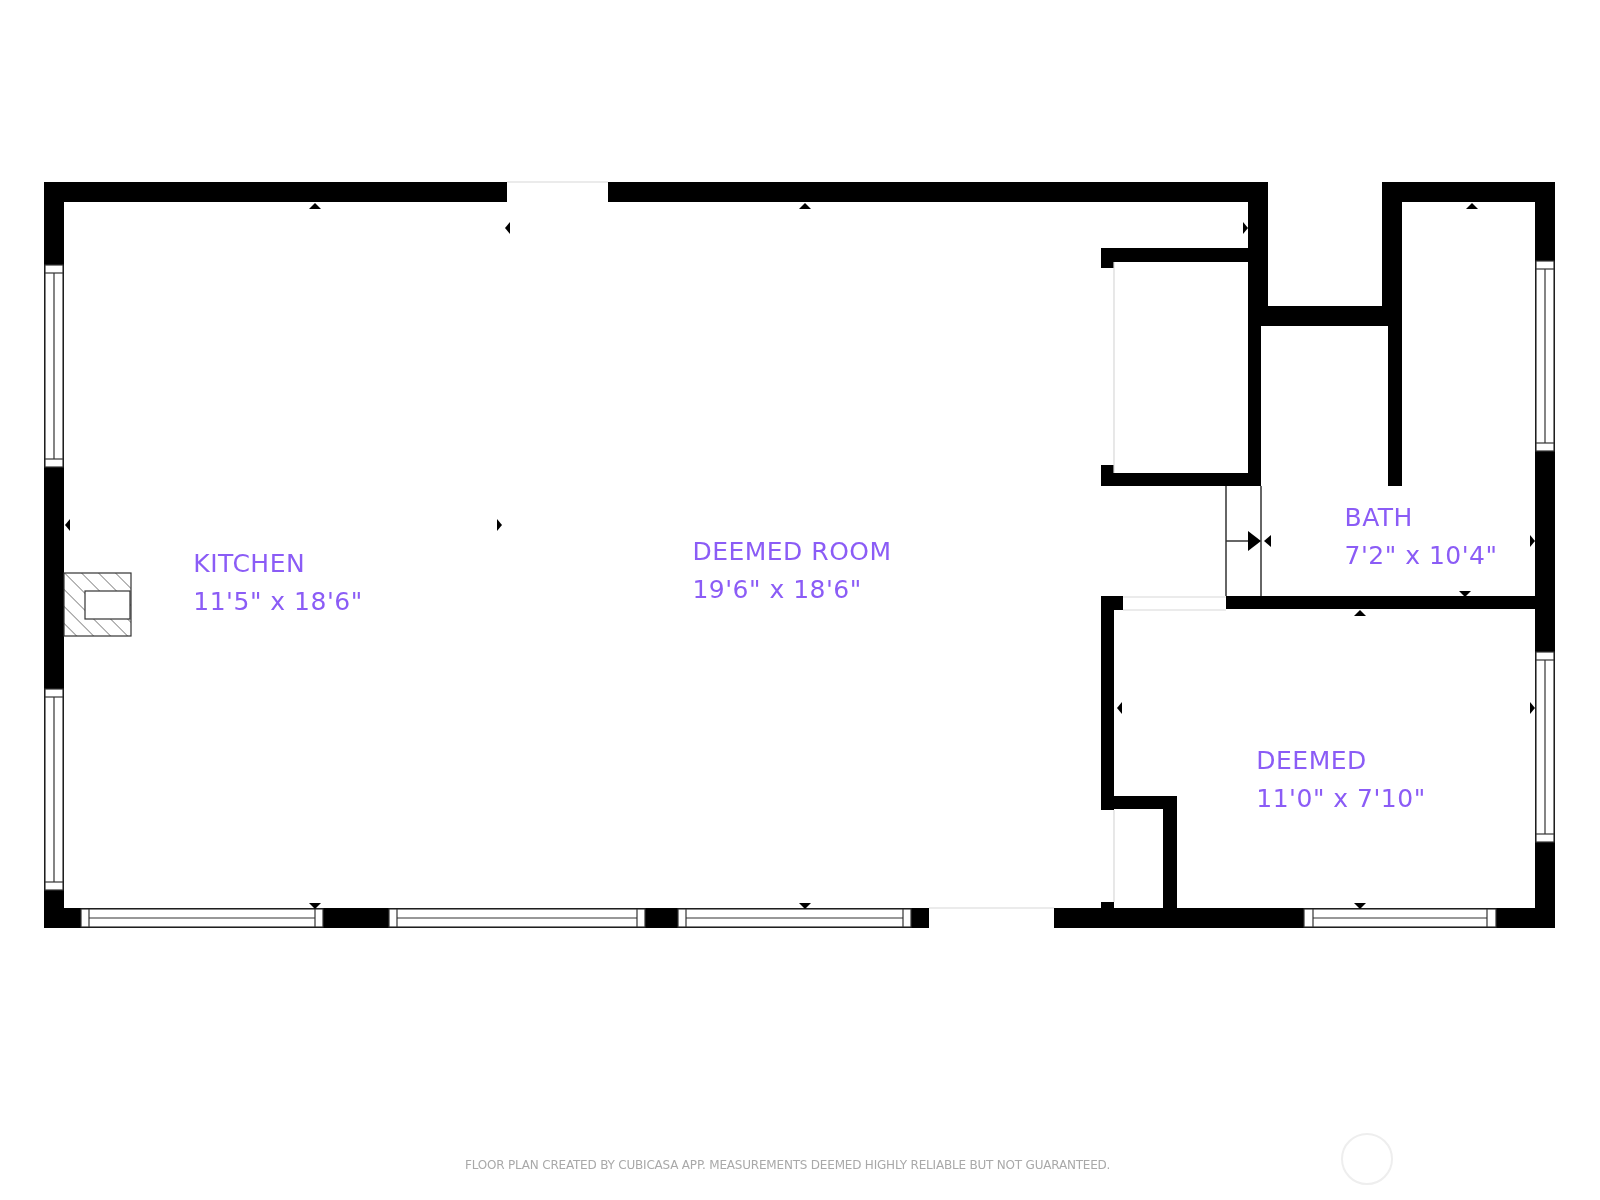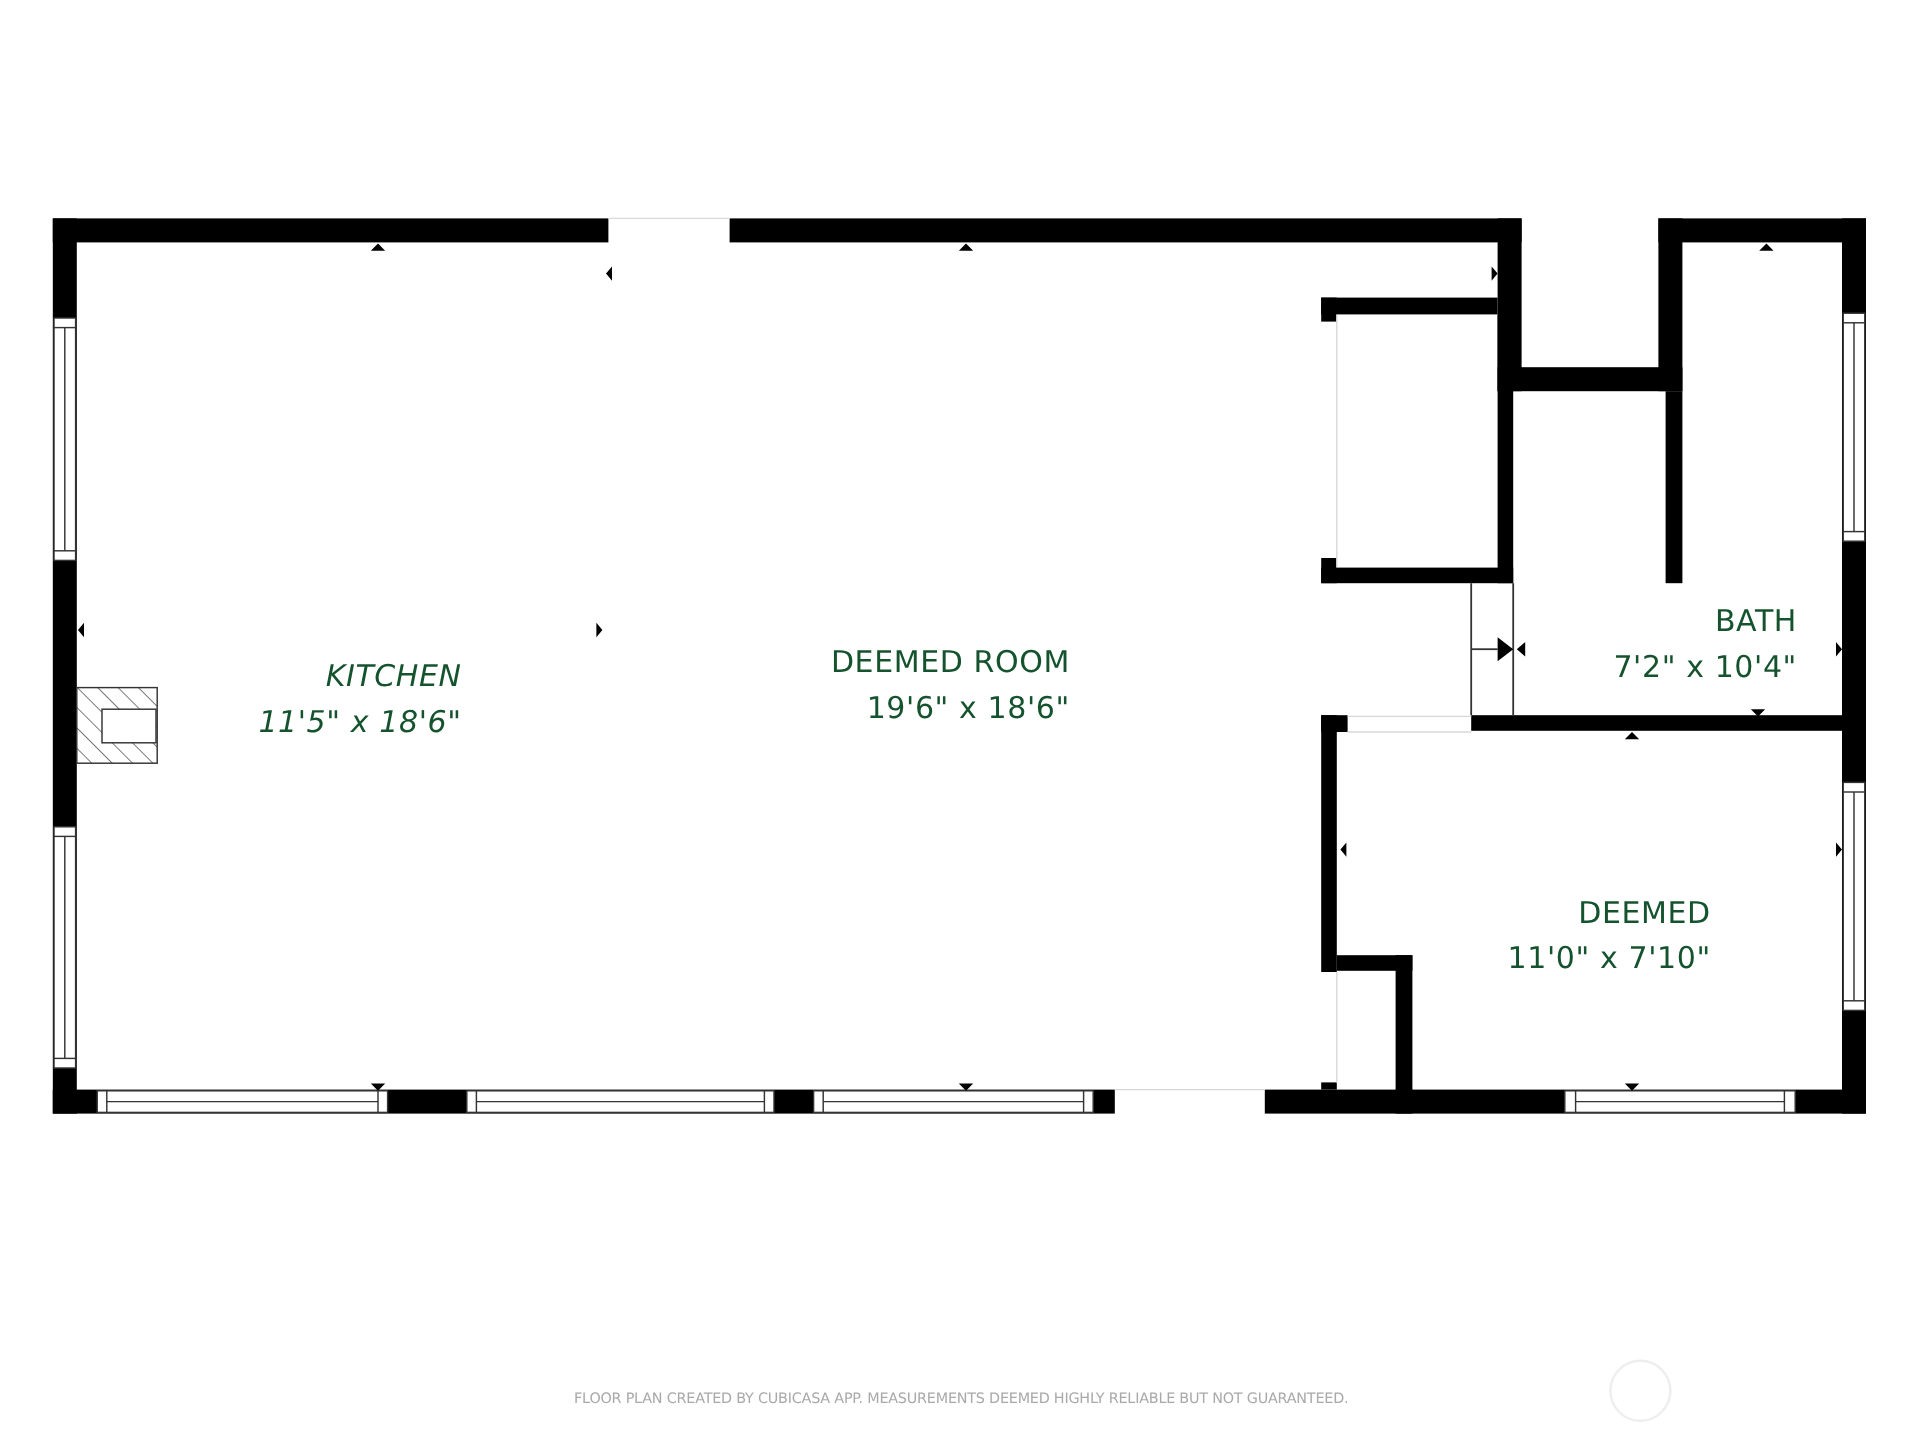--- a/index.html
+++ b/index.html
@@ -1,21 +1,21 @@
 <!DOCTYPE html>
 <html><head>
 <meta charset="utf-8">
 <style>
   html, body { margin: 0; padding: 0; background: #ffffff; }
   body { width: 1600px; height: 1200px; position: relative; overflow: hidden; font-family: "DejaVu Sans", sans-serif; }
   #plan { position: absolute; left: 0; top: 0; width: 1600px; height: 1200px; }
-  .room-label { position: absolute; text-align: right; color: #14532d; font-family: "DejaVu Sans", sans-serif; transform: translateX(-50%); white-space: nowrap; line-height: 1; }
+  .room-label { position: absolute; text-align: left; color: #8b5cf6; font-family: "DejaVu Sans", sans-serif; transform: translateX(-50%); white-space: nowrap; line-height: 1; }
   .room-name { font-size: 25px; letter-spacing: 0.5px; display: block; }
   .room-dims { font-size: 25px; display: block; margin-top: 13px; letter-spacing: 0.5px; }
-  .footer { position: absolute; left: 465px; top: 1158px; width: 672px; text-align: center; font-size: 12px; color: #a9a9a9; font-family: "DejaVu Sans", sans-serif; letter-spacing: -0.2px; white-space: nowrap; }
+  .footer { position: absolute; left: 465px; top: 1158px; width: 672px; font-size: 12px; color: #a9a9a9; font-family: "DejaVu Sans", sans-serif; letter-spacing: -0.2px; white-space: nowrap; }
   .logo { position: absolute; left: 1341px; top: 1133px; width: 52px; height: 52px; border-radius: 50%; border: 2px solid #eeeeee; box-sizing: border-box; }
 </style>
 </head>
 <body>
 
 <svg id="plan" viewBox="0 0 1600 1200" xmlns="http://www.w3.org/2000/svg">
   <defs>
     <pattern id="hatch" patternUnits="userSpaceOnUse" width="12" height="12" patternTransform="rotate(-45)">
       <line x1="0" y1="0" x2="0" y2="12" stroke="#555" stroke-width="1.3"></line>
     </pattern>
@@ -159,21 +159,21 @@
     <polygon points="1271,535 1271,547 1264,541"></polygon>
     <polygon points="1530,535 1530,547 1535,541"></polygon>
     <polygon points="1459,591 1471,591 1465,597"></polygon>
     <polygon points="1354,616 1366,616 1360,610"></polygon>
     <polygon points="1122,702 1122,714 1117,708"></polygon>
     <polygon points="1530,702 1530,714 1535,708"></polygon>
     <polygon points="1354,903 1366,903 1360,909"></polygon>
   </g>
 </svg>
 
-<div class="room-label" style="left:300px; top:551px;font-style:italic;">
+<div class="room-label" style="left:278px; top:551px;">
   <span class="room-name">KITCHEN</span>
   <span class="room-dims">11'5" x 18'6"</span>
 </div>
 <div class="room-label" style="left:792px; top:539px;">
   <span class="room-name">DEEMED ROOM</span>
   <span class="room-dims">19'6" x 18'6"</span>
 </div>
 <div class="room-label" style="left:1421px; top:505px;">
   <span class="room-name">BATH</span>
   <span class="room-dims">7'2" x 10'4"</span>

